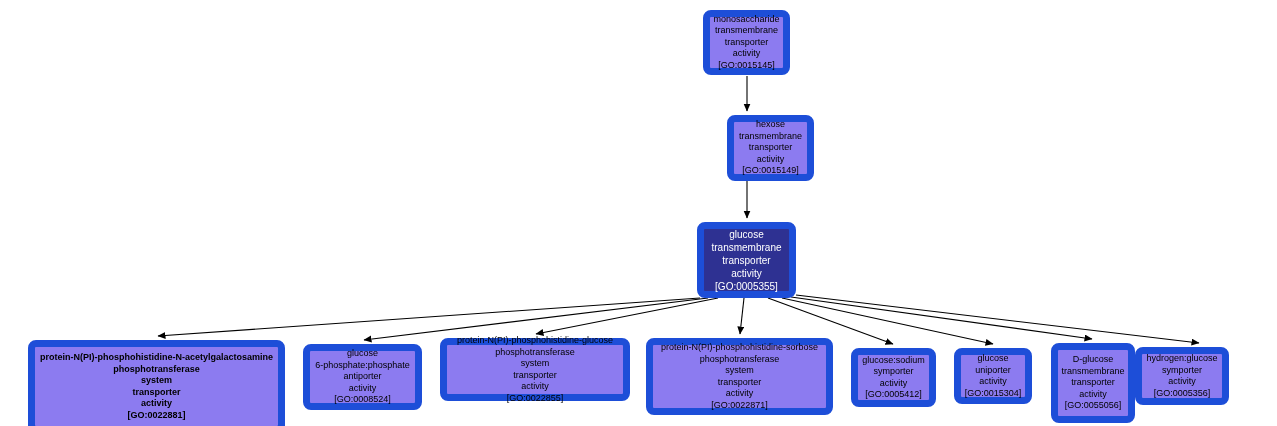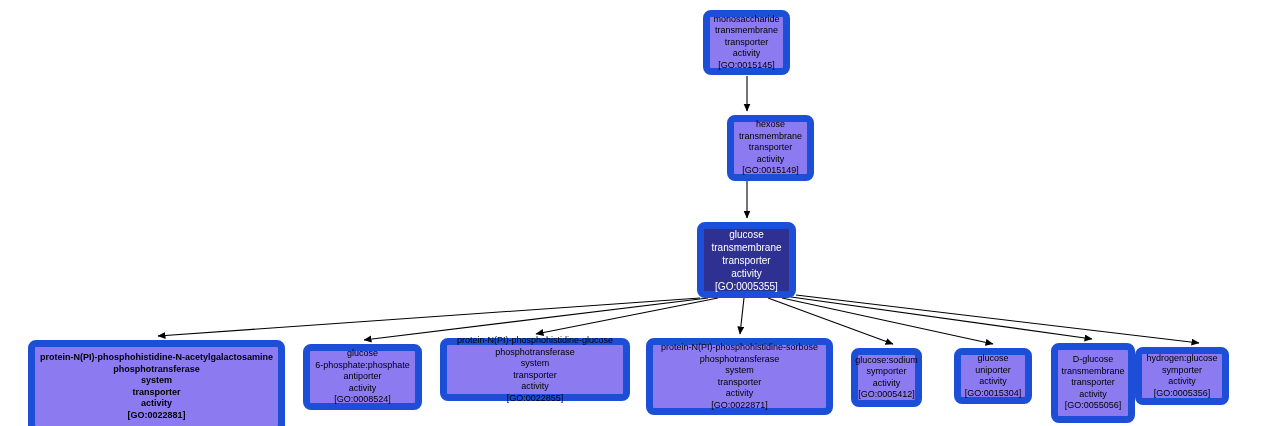--- a/index.html
+++ b/index.html
@@ -47,21 +47,21 @@
     line-height: 13px;
   }
   
   #n-0015145 { left: 703px; top: 10px;  width: 87px;  height: 65px; }
   #n-0015149 { left: 703px; top: 115px; width: 87px;  height: 66px; margin-left: 24px; }
   #n-0005355 { left: 697px; top: 222px; width: 99px;  height: 76px; }
   #n-0022881 { left: 28px;  top: 340px; width: 257px; height: 93px; font-weight: bold; }
   #n-0008524 { left: 303px; top: 344px; width: 119px; height: 66px; }
   #n-0022855 { left: 440px; top: 338px; width: 190px; height: 63px; }
   #n-0022871 { left: 646px; top: 338px; width: 187px; height: 77px; text-align: center; }
-  #n-0005412 { left: 851px; top: 348px; width: 71px;  height: 59px; }
+  #n-0005412 { left: 851px; top: 348px; width: 85px;  height: 59px; }
   #n-0015304 { left: 954px; top: 348px; width: 78px;  height: 56px; }
   #n-0055056 { left: 1051px;top: 343px; width: 84px;  height: 80px; }
   #n-0005356 { left: 1135px;top: 347px; width: 94px;  height: 58px; }
 </style>
 </head>
 <body>
 
 <div class="canvas">
 
   <svg class="edges" width="1277" height="426" viewBox="0 0 1277 426">

